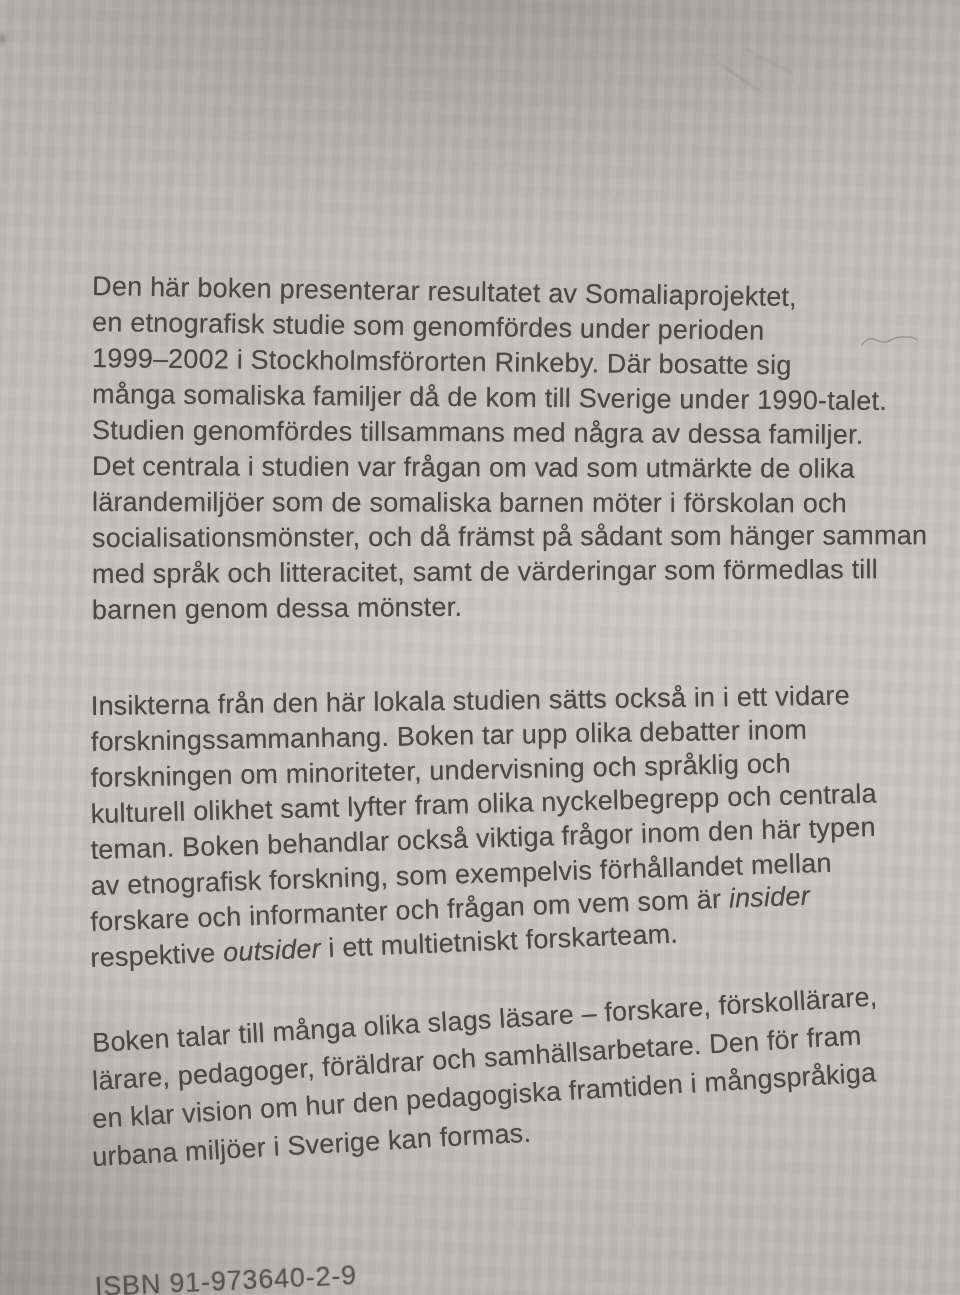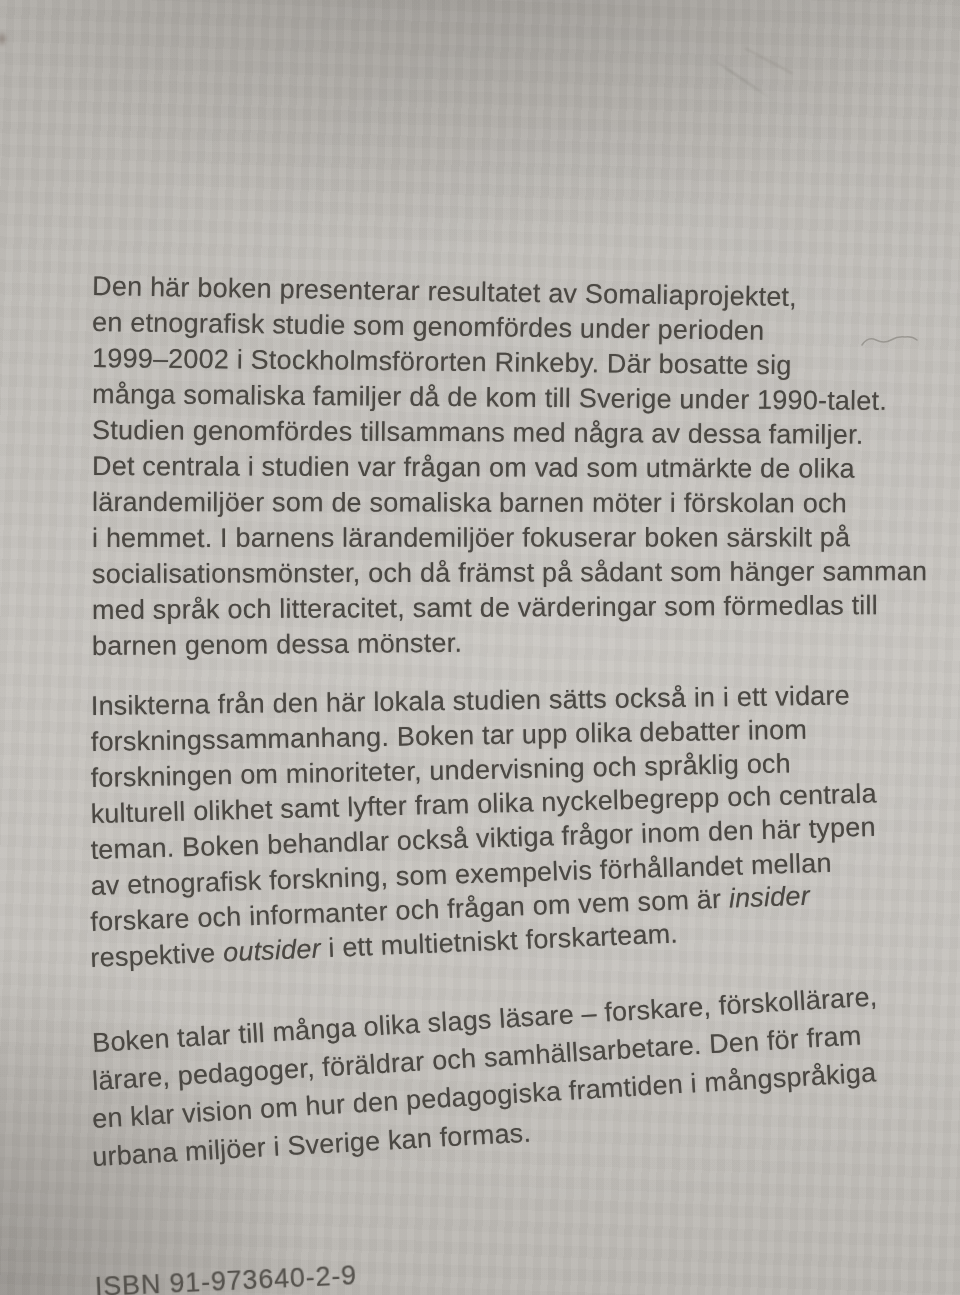--- a/index.html
+++ b/index.html
@@ -86,21 +86,20 @@
   <div class="text-block">
 
     <div class="para para1" style="left:92px; top:268px;">
       <span class="line" style="--r:0.9deg">Den här boken presenterar resultatet av Somaliaprojektet,</span>
       <span class="line" style="--r:0.75deg">en etnografisk studie som genomfördes under perioden</span>
       <span class="line" style="--r:0.6deg">1999–2002 i Stockholmsförorten Rinkeby. Där bosatte sig</span>
       <span class="line" style="--r:0.5deg">många somaliska familjer då de kom till Sverige under 1990-talet.</span>
       <span class="line" style="--r:0.35deg">Studien genomfördes tillsammans med några av dessa familjer.</span>
       <span class="line" style="--r:0.2deg">Det centrala i studien var frågan om vad som utmärkte de olika</span>
       <span class="line" style="--r:0.1deg">lärandemiljöer som de somaliska barnen möter i förskolan och</span>
-      <span class="line" style="--r:-0.05deg">i hemmet. I barnens lärandemiljöer fokuserar boken särskilt på</span>
       <span class="line" style="--r:-0.2deg">socialisationsmönster, och då främst på sådant som hänger samman</span>
       <span class="line" style="--r:-0.35deg">med språk och litteracitet, samt de värderingar som förmedlas till</span>
       <span class="line" style="--r:-0.5deg">barnen genom dessa mönster.</span>
     </div>
 
     <div class="para para2" style="left:91px; top:688px;">
       <span class="line" style="--r:-0.8deg">Insikterna från den här lokala studien sätts också in i ett vidare</span>
       <span class="line" style="--r:-1.0deg">forskningssammanhang. Boken tar upp olika debatter inom</span>
       <span class="line" style="--r:-1.2deg">forskningen om minoriteter, undervisning och språklig och</span>
       <span class="line" style="--r:-1.5deg">kulturell olikhet samt lyfter fram olika nyckelbegrepp och centrala</span>

